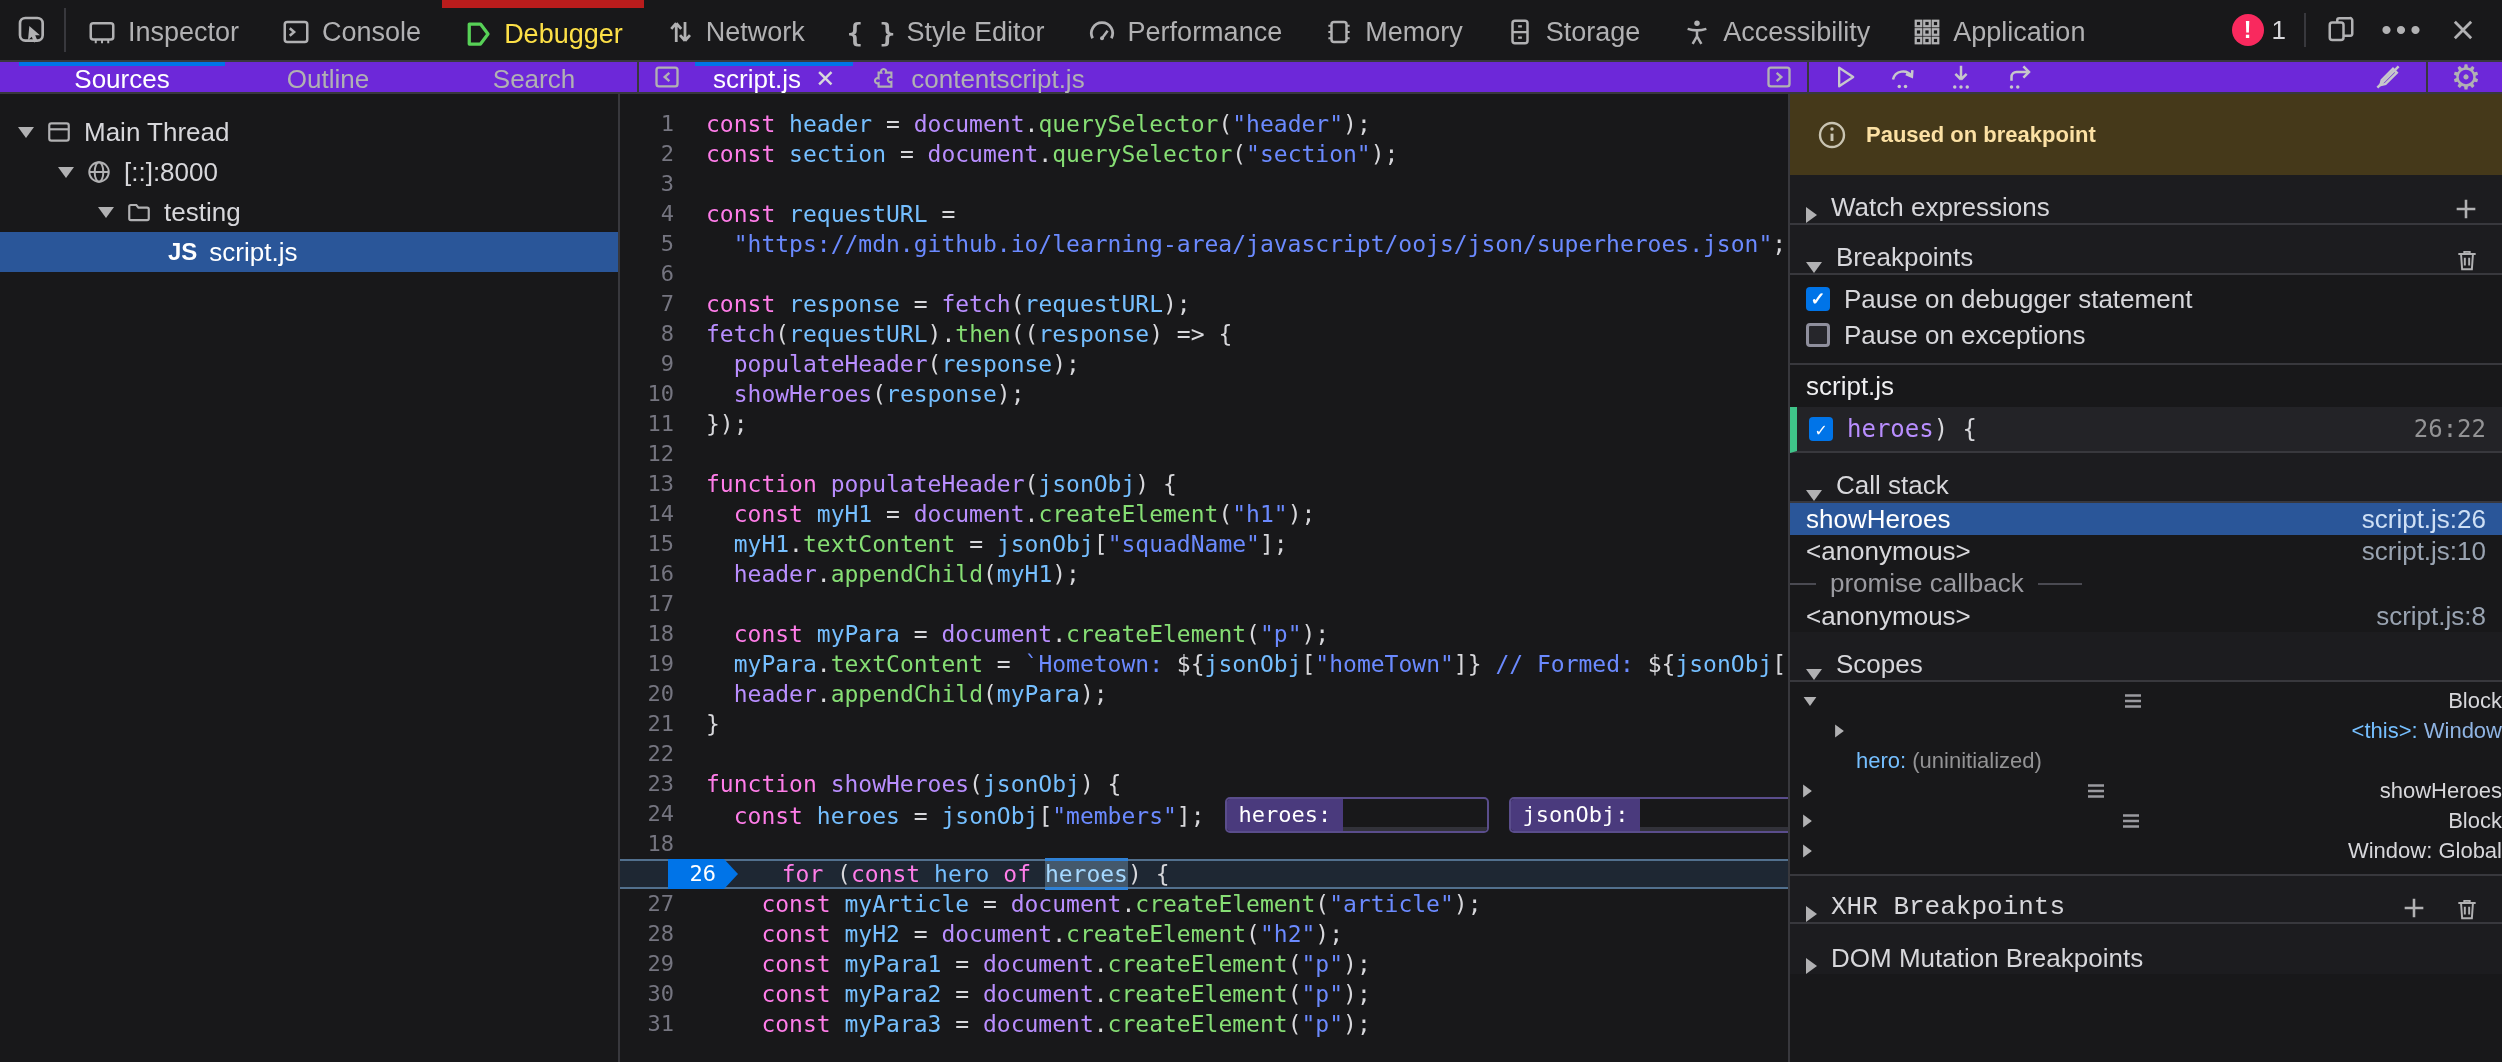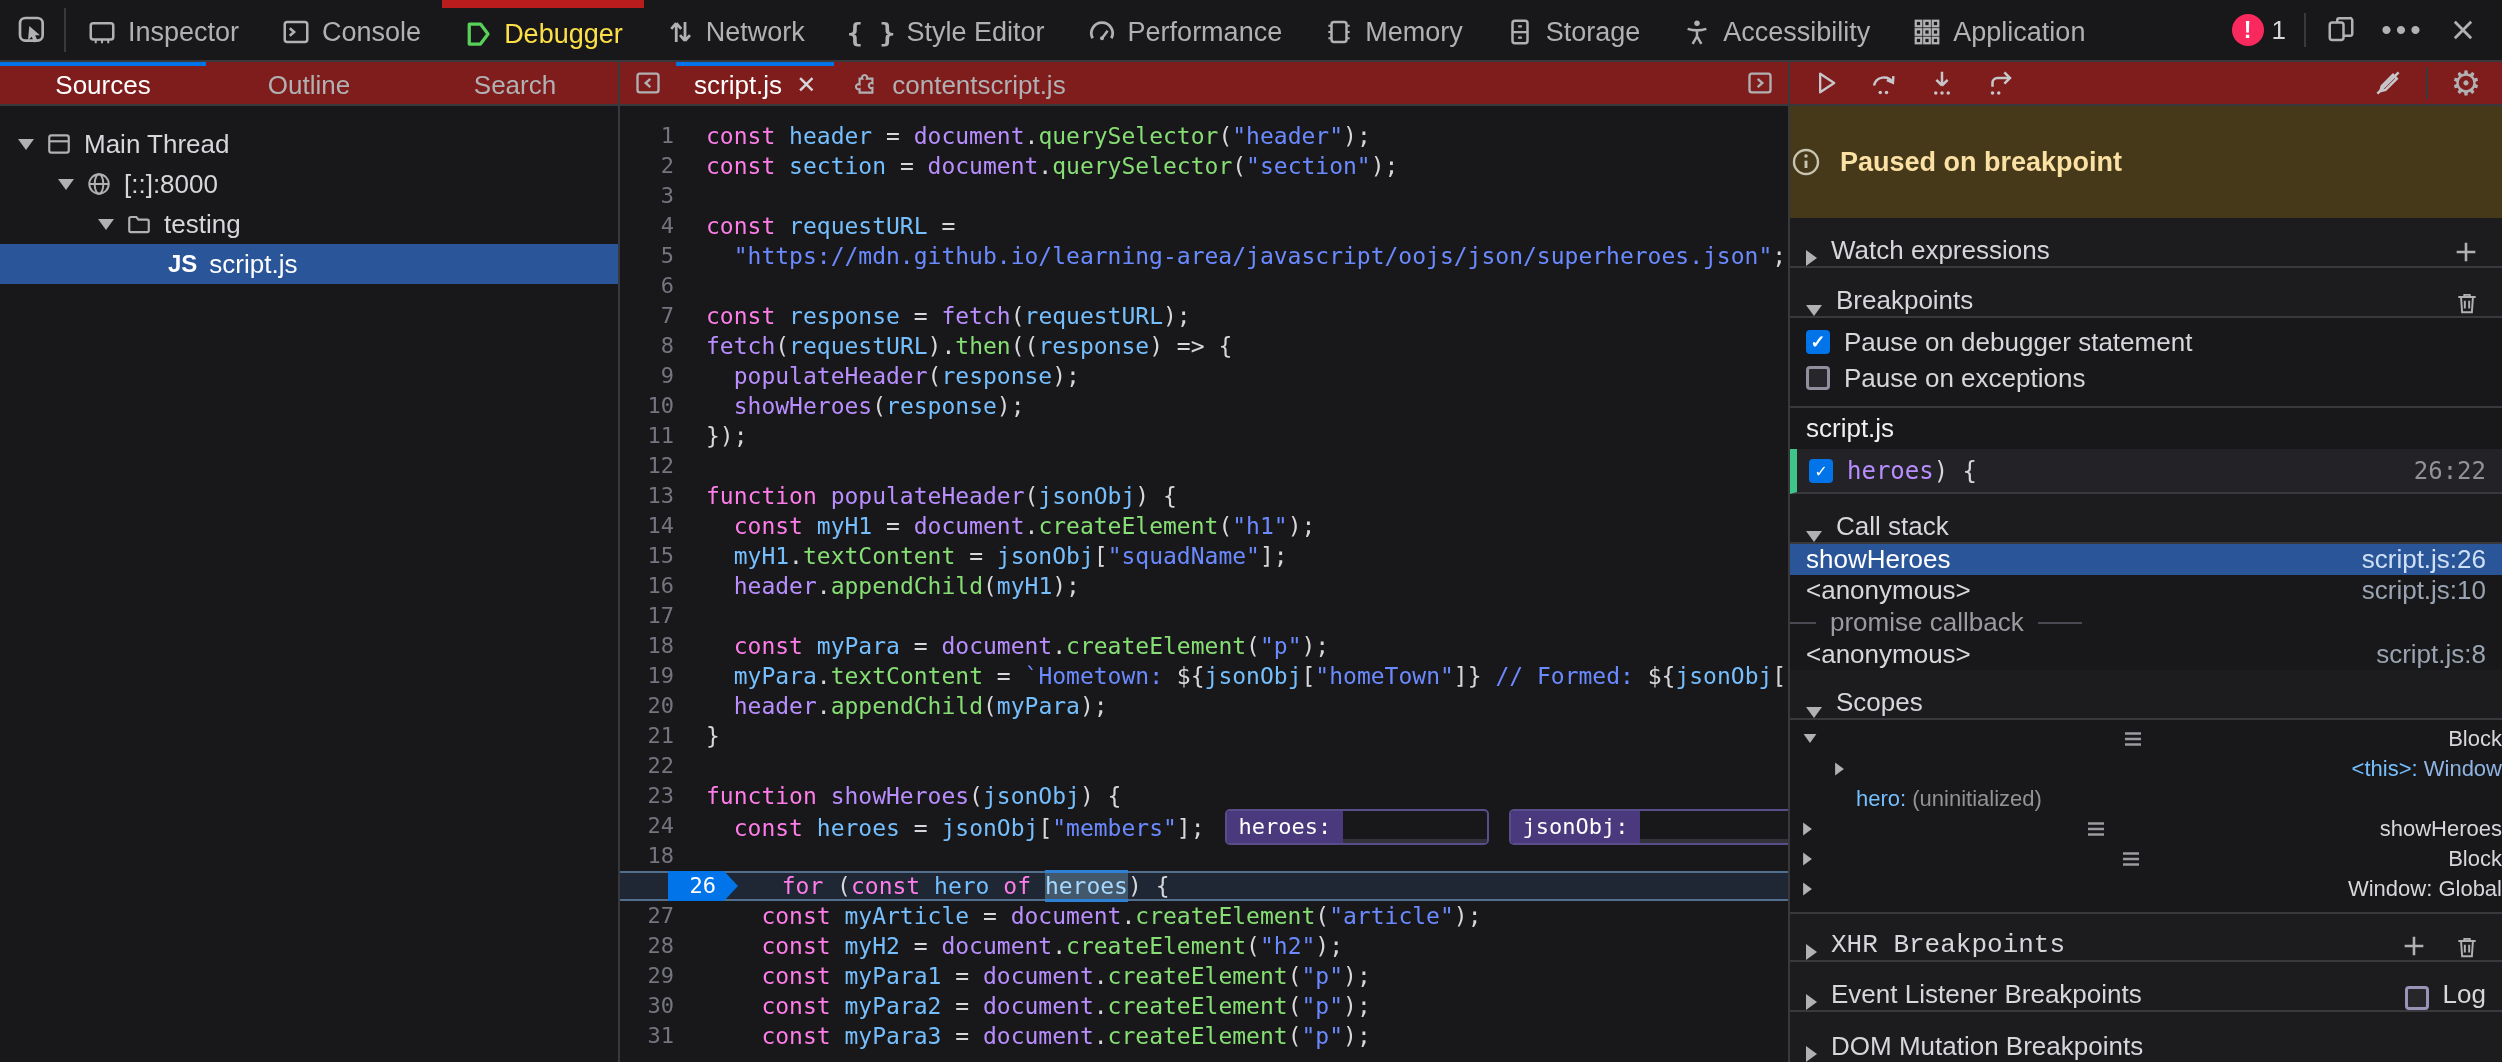--- a/index.html
+++ b/index.html
@@ -18,21 +18,21 @@
   .tab.active { color:#fde047; border-top:8px solid #b91c1c; }
   .tab svg { flex:none; }
   .braces { font-family:"DejaVu Sans Mono",monospace; font-size:27px; font-weight:bold; }
   .tb-right { margin-left:auto; display:flex; align-items:center; gap:8px; padding-right:14px; }
   .err-badge { width:32px; height:32px; border-radius:50%; background:#f9295e; color:#fff;
                font-weight:bold; font-size:23px; display:flex; align-items:center; justify-content:center; }
   .err-count { color:#d7d7db; font-size:26px; margin-right:10px; }
   .dots { color:#b1b1b3; font-size:30px; letter-spacing:4px; padding:0 8px; }
 
   
-  .row2 { height:44px; display:flex; border-bottom:2px solid #38383d; flex:none; background:#7f1d1d; }
+  .row2 { height:32px; display:flex; border-bottom:2px solid #38383d; flex:none; background:#6d28d9;padding-left:19px; }
   .r2-left { width:620px; display:flex; border-right:2px solid #38383d; }
   .side-tab { flex:1; display:flex; align-items:center; justify-content:center; font-size:26px;
               color:#b1b1b3; border-top:4px solid transparent; }
   .side-tab.active { color:#fff; border-top:4px solid #0074e8; }
   .r2-mid { width:1170px; display:flex; align-items:stretch; border-right:2px solid #38383d; }
   .sq-btn { width:56px; display:flex; align-items:center; justify-content:center; color:#b1b1b3; }
   .src-tab { display:flex; align-items:center; gap:12px; padding:0 18px; font-size:26px;
              color:#b1b1b3; border-top:4px solid transparent; }
   .src-tab.active { color:#fff; border-top:4px solid #0074e8; }
   .src-close { font-size:24px; color:#d7d7db; margin-left:2px; }
@@ -72,22 +72,22 @@
   .tok-hl{color:#a5d8ff;background:#44586b;box-shadow:0 3px 0 #2f81d6,0 -3px 0 #2f81d6;}
   .chip { display:inline-flex; margin-left:20px; border:2px solid #5a4d8c; border-radius:5px;
           overflow:hidden; font-size:22px; height:36px; line-height:32px; vertical-align:middle;
           transform:translateY(-2px); }
   .chip-l { background:#4a3a7d; color:#fff; padding:0 12px; }
   .chip-v { background:#32323a; padding:0 12px;margin-top:28px; }
   .cv-dim{color:#9d9da2} .cv-blue{color:#75bfff}
 
   
   .rightpanel { flex:1; min-width:0; display:flex; flex-direction:column; background:#18181a; overflow:hidden; }
-  .banner { height:112px; background:#45391a; color:#fce1a4; display:flex; align-items:center;
-            gap:18px; font-size:27px; font-weight:bold; flex:none; }
+  .banner { height:81px; background:#45391a; color:#fce1a4; display:flex; align-items:center;
+            gap:18px; padding-left:26px; font-size:22px; font-weight:bold; flex:none; }
   .banner svg { color:#c9c4b2; }
   .sec-head { height:50px; display:flex; align-items:flex-end; padding:0 16px; gap:14px;
               border-bottom:2px solid #38383d; font-size:26px; color:#d7d7db; flex:none; background:#1c1c1f; }
   .sec-head .sp { flex:1; }
   .icon-btn { color:#b1b1b3; display:flex; align-items:center; padding:0 6px; }
   .chk { width:24px; height:24px; border-radius:4px; flex:none; display:flex; align-items:center;
          justify-content:center; font-size:18px; font-weight:bold; }
   .chk.on { background:#0074e8; color:#fff; }
   .chk.off { background:#26262b; border:3px solid #8f8f9d; }
   .bp-opts { padding:6px 0 10px 0; border-bottom:2px solid #38383d; }
@@ -509,27 +509,20 @@
               <path d="M12 4 v16 M4 12 h16"></path>
             </svg>
         </span>
         <span class="icon-btn">
           <svg width="26" height="26" viewBox="0 0 24 24" fill="none" stroke="currentColor" stroke-width="1.8">
             <path d="M4 6.5 h16 M9.5 6.5 V4.5 h5 v2 M6.5 6.5 l1 14 h9 l1-14 M10 10 v7 M14 10 v7"></path>
           </svg>
         </span>
       </div>
 
-      <div class="sec-head">
-        <span class="twisty closed"></span>
-        <span>Event Listener Breakpoints</span>
-        <span class="sp"></span>
-        <span class="chk off" style="border-color:#9a93b8;"></span>
-        <span class="log-label">Log</span>
-      </div>
 
       <div class="sec-head" style="border-bottom:none;">
         <span class="twisty closed"></span>
         <span>DOM Mutation Breakpoints</span>
       </div>
 
     </div>
   </div>
 </div>
 

